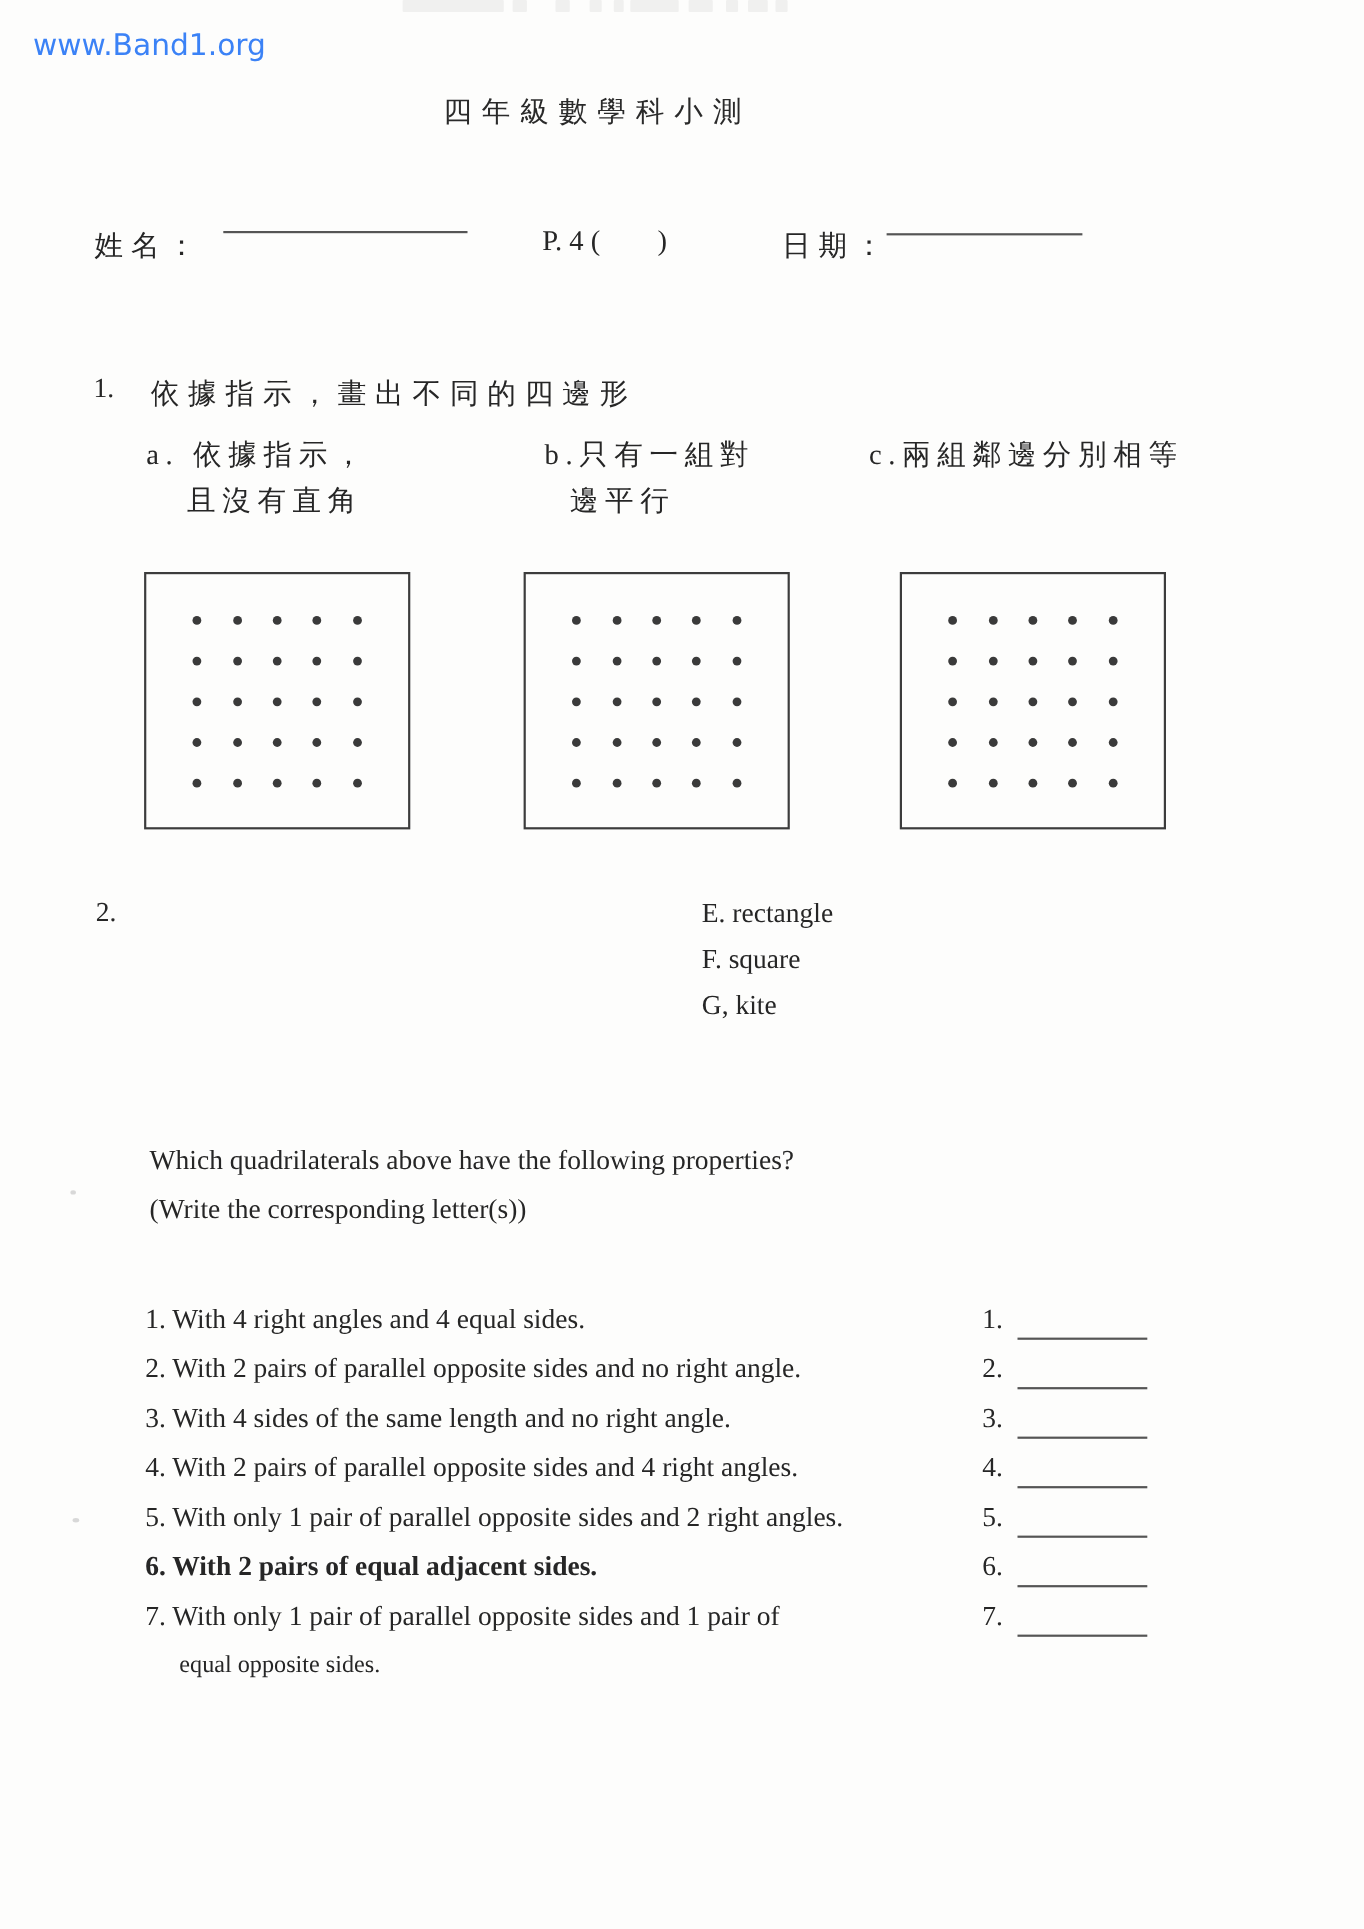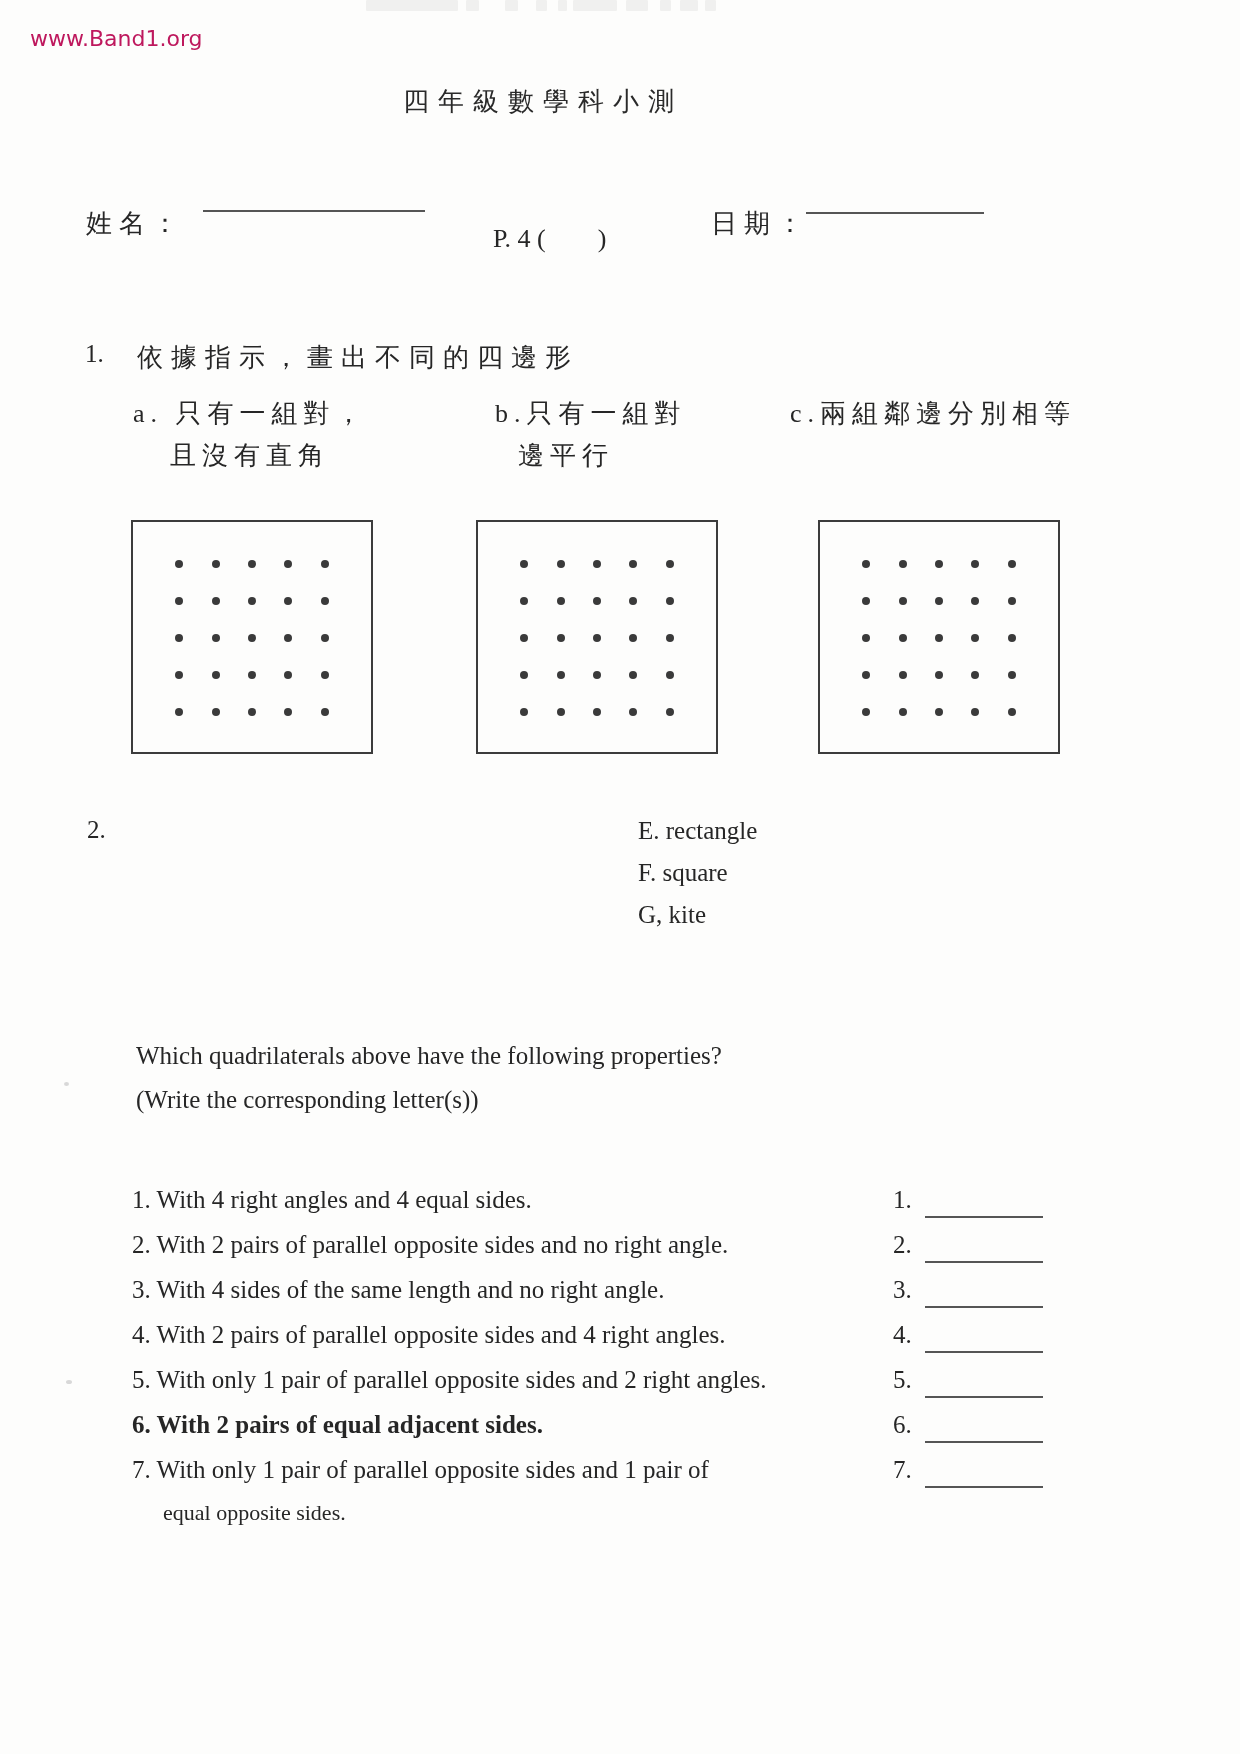--- a/index.html
+++ b/index.html
@@ -8,31 +8,31 @@
     font-family:"Liberation Serif","DejaVu Serif",serif;color:#262626;
     overflow:hidden;margin:0 auto;
   }
   
   .top-remnant{position:absolute;top:0;left:0;height:12px;width:100%;}
   .top-remnant div{position:absolute;top:0;height:11px;background:#f0f0ef;border-radius:1px;}
 
   .watermark{
     position:absolute;left:30px;top:26px;
     font-family:"DejaVu Sans","Liberation Sans",sans-serif;
-    font-size:22px;color:#be185d;text-align:center;
+    font-size:27px;color:#3b82f6;text-align:center;
   }
   .title{
     position:absolute;left:403px;top:84px;
     font-size:26px;letter-spacing:9px;color:#2a2a2a;
   }
   .blank{display:inline-block;border-bottom:2px solid #555;height:30px;vertical-align:bottom;}
 
   .name-label{position:absolute;left:86px;top:206px;font-size:26px;letter-spacing:7px;}
   .name-blank{position:absolute;left:203px;top:180px;width:222px;}
-  .class-label{position:absolute;left:493px;top:204px;font-size:26px;white-space:pre;margin-top:20px;}
+  .class-label{position:absolute;left:493px;top:204px;font-size:26px;white-space:pre;}
   .date-label{position:absolute;left:711px;top:206px;font-size:26px;letter-spacing:7px;}
   .date-blank{position:absolute;left:806px;top:182px;width:178px;}
 
   .q1-number{position:absolute;left:85px;top:340px;font-size:25px;}
   .q1-prompt{position:absolute;left:137px;top:340px;font-size:26px;letter-spacing:8px;}
 
   .part-label{position:absolute;font-size:26px;letter-spacing:6px;white-space:nowrap;}
   .pa1{left:133px;top:396px;} .pa2{left:170px;top:438px;}
   .pb1{left:495px;top:396px;} .pb2{left:518px;top:438px;}
   .pc1{left:790px;top:396px;}
@@ -87,21 +87,21 @@
 
   <span class="name-label">姓名：</span>
   <span class="blank name-blank"></span>
   <span class="class-label">P. 4 (        )</span>
   <span class="date-label">日期：</span>
   <span class="blank date-blank"></span>
 
   <span class="q1-number">1.</span>
   <span class="q1-prompt">依據指示，畫出不同的四邊形</span>
 
-  <span class="part-label pa1">a. 只有一組對，</span>
+  <span class="part-label pa1">a. 依據指示，</span>
   <span class="part-label pa2">且沒有直角</span>
   <span class="part-label pb1">b.只有一組對</span>
   <span class="part-label pb2">邊平行</span>
   <span class="part-label pc1">c.兩組鄰邊分別相等</span>
 
   <div class="grid-box gb-a">
       <div class="dots">
         <span class="dot"></span>
         <span class="dot"></span>
         <span class="dot"></span>

